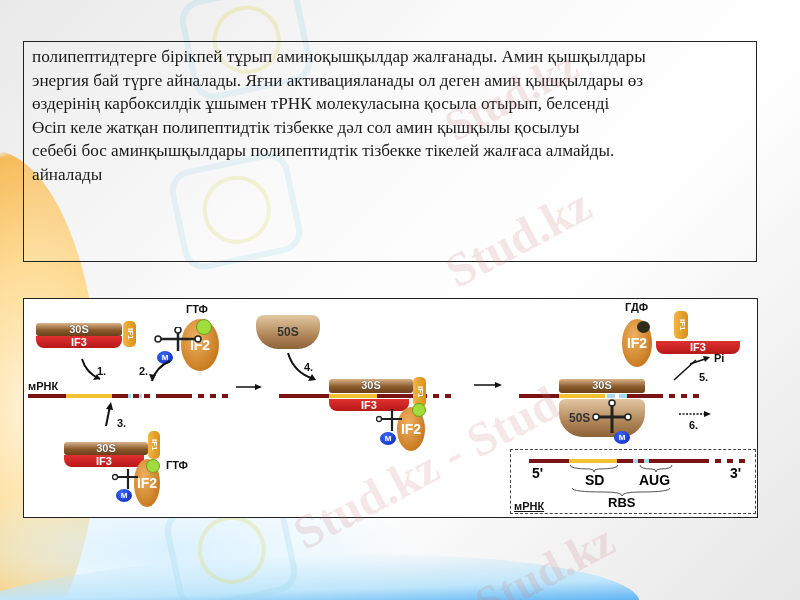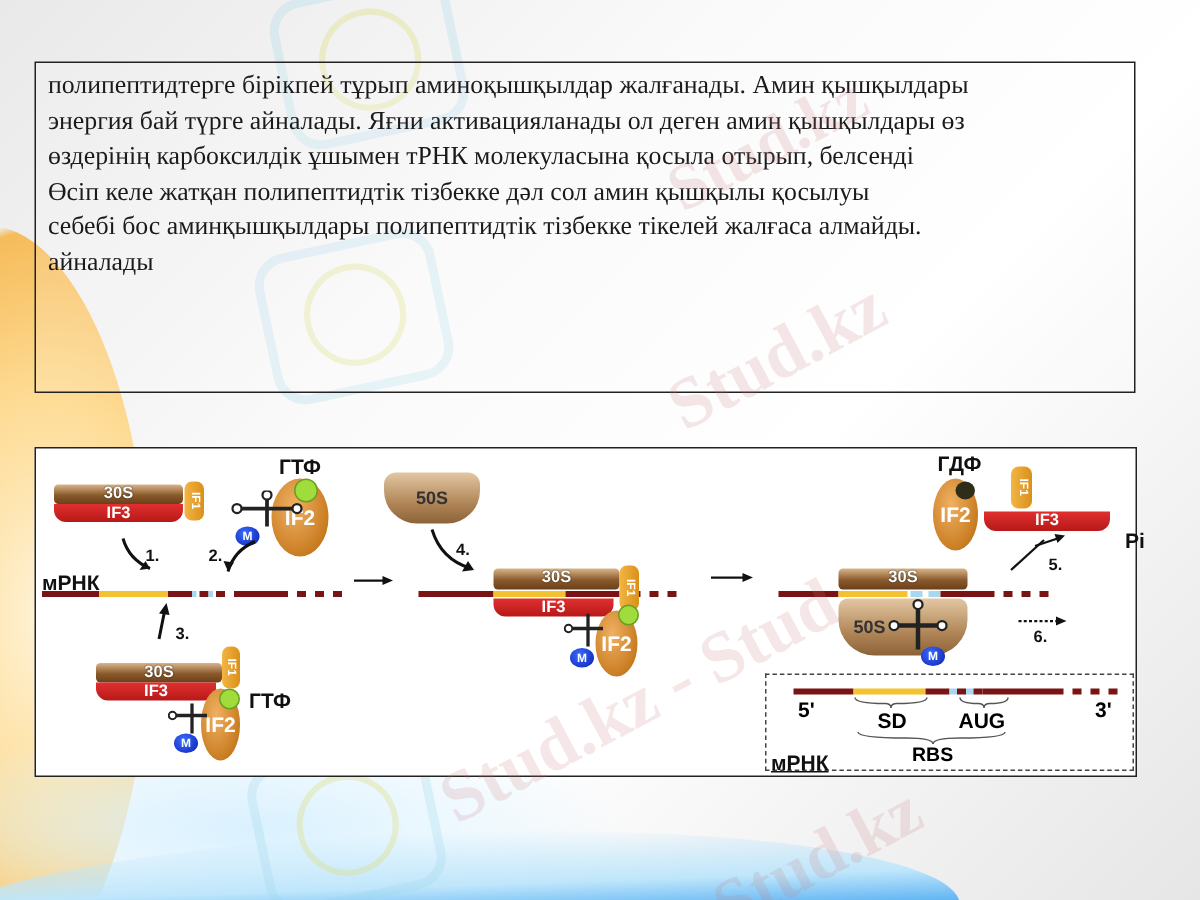--- a/index.html
+++ b/index.html
@@ -82,21 +82,21 @@
   }
   .sub50 {
     background:linear-gradient(180deg,#e3c7a3,#b08658 60%,#8c6238);
     color:#333; font-weight:bold; font-size:12px;
     display:flex; align-items:center; justify-content:center;
   }
   .mrna { height:4px; background:#7a1414; }
   .mrna-y { height:4px; background:#f2c230; }
   .mrna-dash { height:4px; width:6px; background:#7a1414; }
   .mrna-b { height:4px; width:6px; background:#a8d8f0; }
-  .lbl { font-size:14px; font-weight:bold; color:#111; }
+  .lbl { font-size:11px; font-weight:bold; color:#111; }
   .step { font-size:11px; font-weight:bold; color:#111; }
   .dashbox { border:1.5px dashed #444; }
 </style>
 </head>
 <body>
 
 <div class="bg-orange"></div>
 <div class="bg-lightblue"></div>
 <div class="bg-blue"></div>
 
@@ -208,21 +208,21 @@
   <div class="abs lbl" style="left:601px;top:2px;">ГДФ</div>
   <div class="abs if2" style="left:598px;top:20px;width:30px;height:48px;">IF2</div>
   <div class="abs gdp" style="left:613px;top:22px;width:13px;height:12px;"></div>
   <div class="abs if1" style="left:650px;top:12px;width:14px;height:28px;">IF1</div>
   <div class="abs if3" style="left:632px;top:42px;width:84px;height:13px;">IF3</div>
   <svg class="abs" style="left:648px;top:55px;" width="40" height="28">
     <path d="M2 26 L24 6" stroke="#111" stroke-width="1.5"></path>
     <path d="M18 10 L36 4" stroke="#111" stroke-width="1.5"></path>
     <polygon points="38,3 31,2 33,8" fill="#111"></polygon>
   </svg>
-  <div class="abs lbl" style="left:726px;top:53px;"><span>Pi</span></div>
+  <div class="abs lbl" style="left:690px;top:53px;"><span>Pi</span></div>
   <div class="abs step" style="left:675px;top:72px;">5.</div>
 
   <div class="abs mrna" style="left:495px;top:95px;width:40px;"></div>
   <div class="abs mrna-y" style="left:535px;top:95px;width:46px;"></div>
   <div class="abs mrna-b" style="left:583px;top:95px;width:8px;"></div>
   <div class="abs mrna-b" style="left:595px;top:95px;width:8px;"></div>
   <div class="abs mrna" style="left:603px;top:95px;width:36px;"></div>
   <div class="abs mrna-dash" style="left:645px;top:95px;"></div>
   <div class="abs mrna-dash" style="left:657px;top:95px;"></div>
   <div class="abs mrna-dash" style="left:669px;top:95px;"></div>

